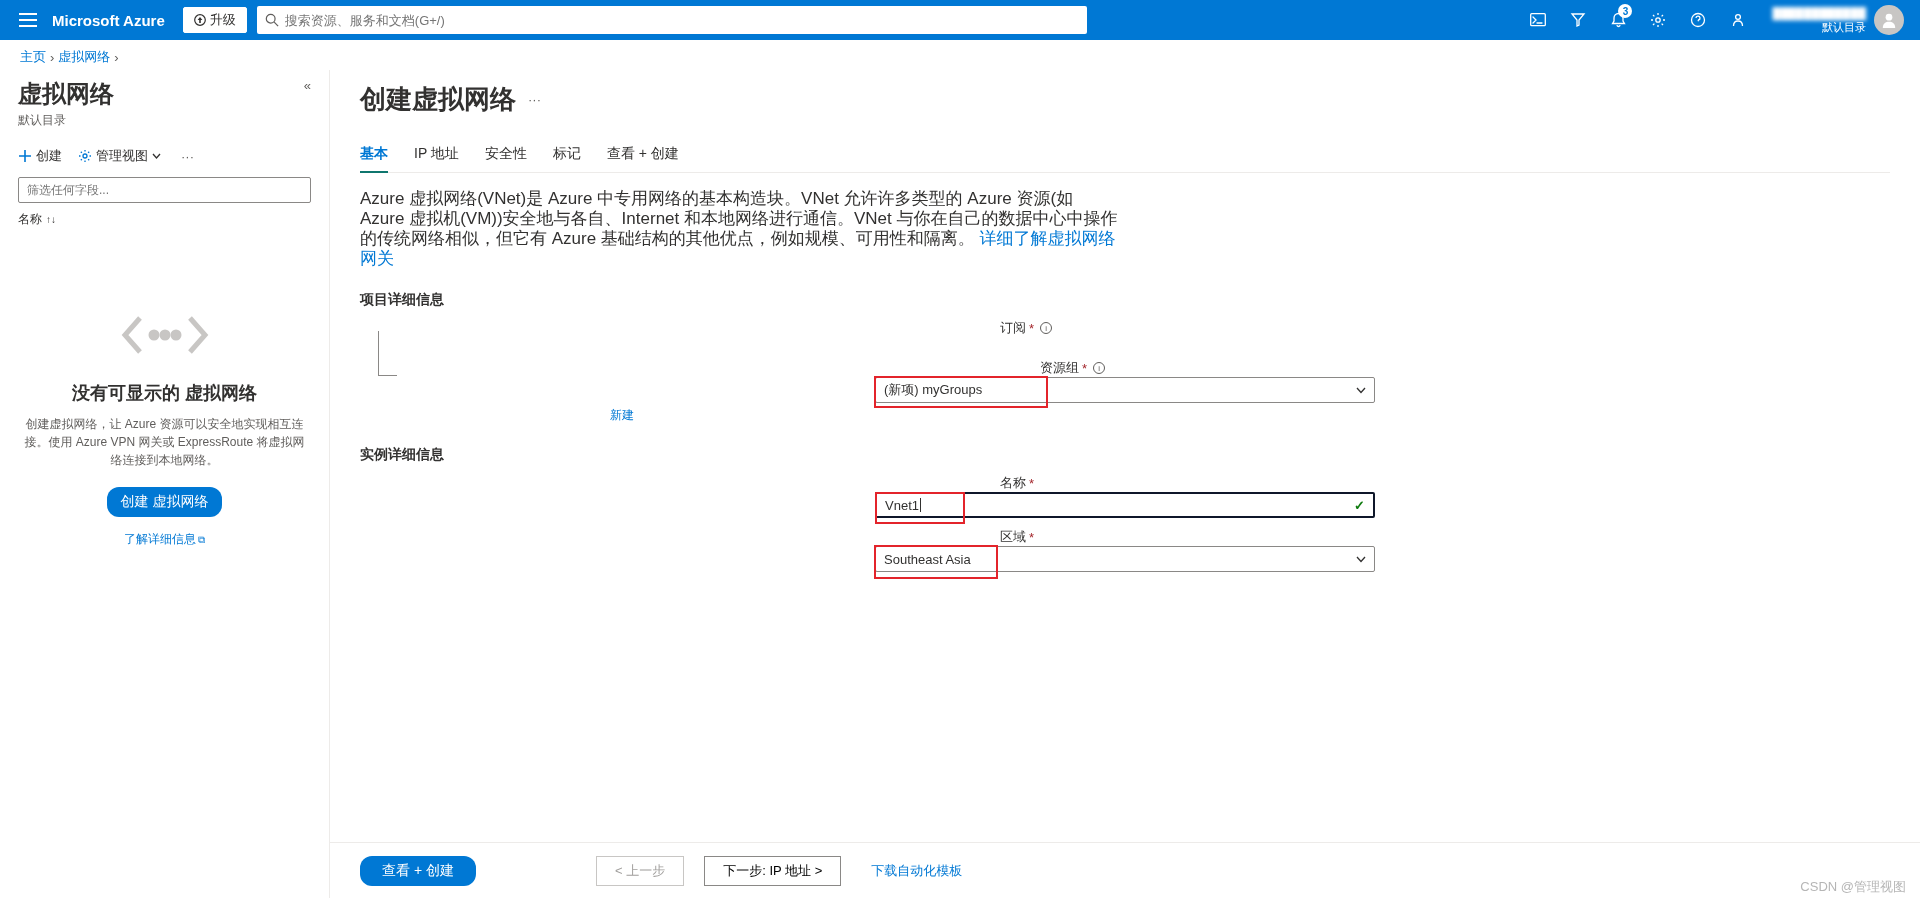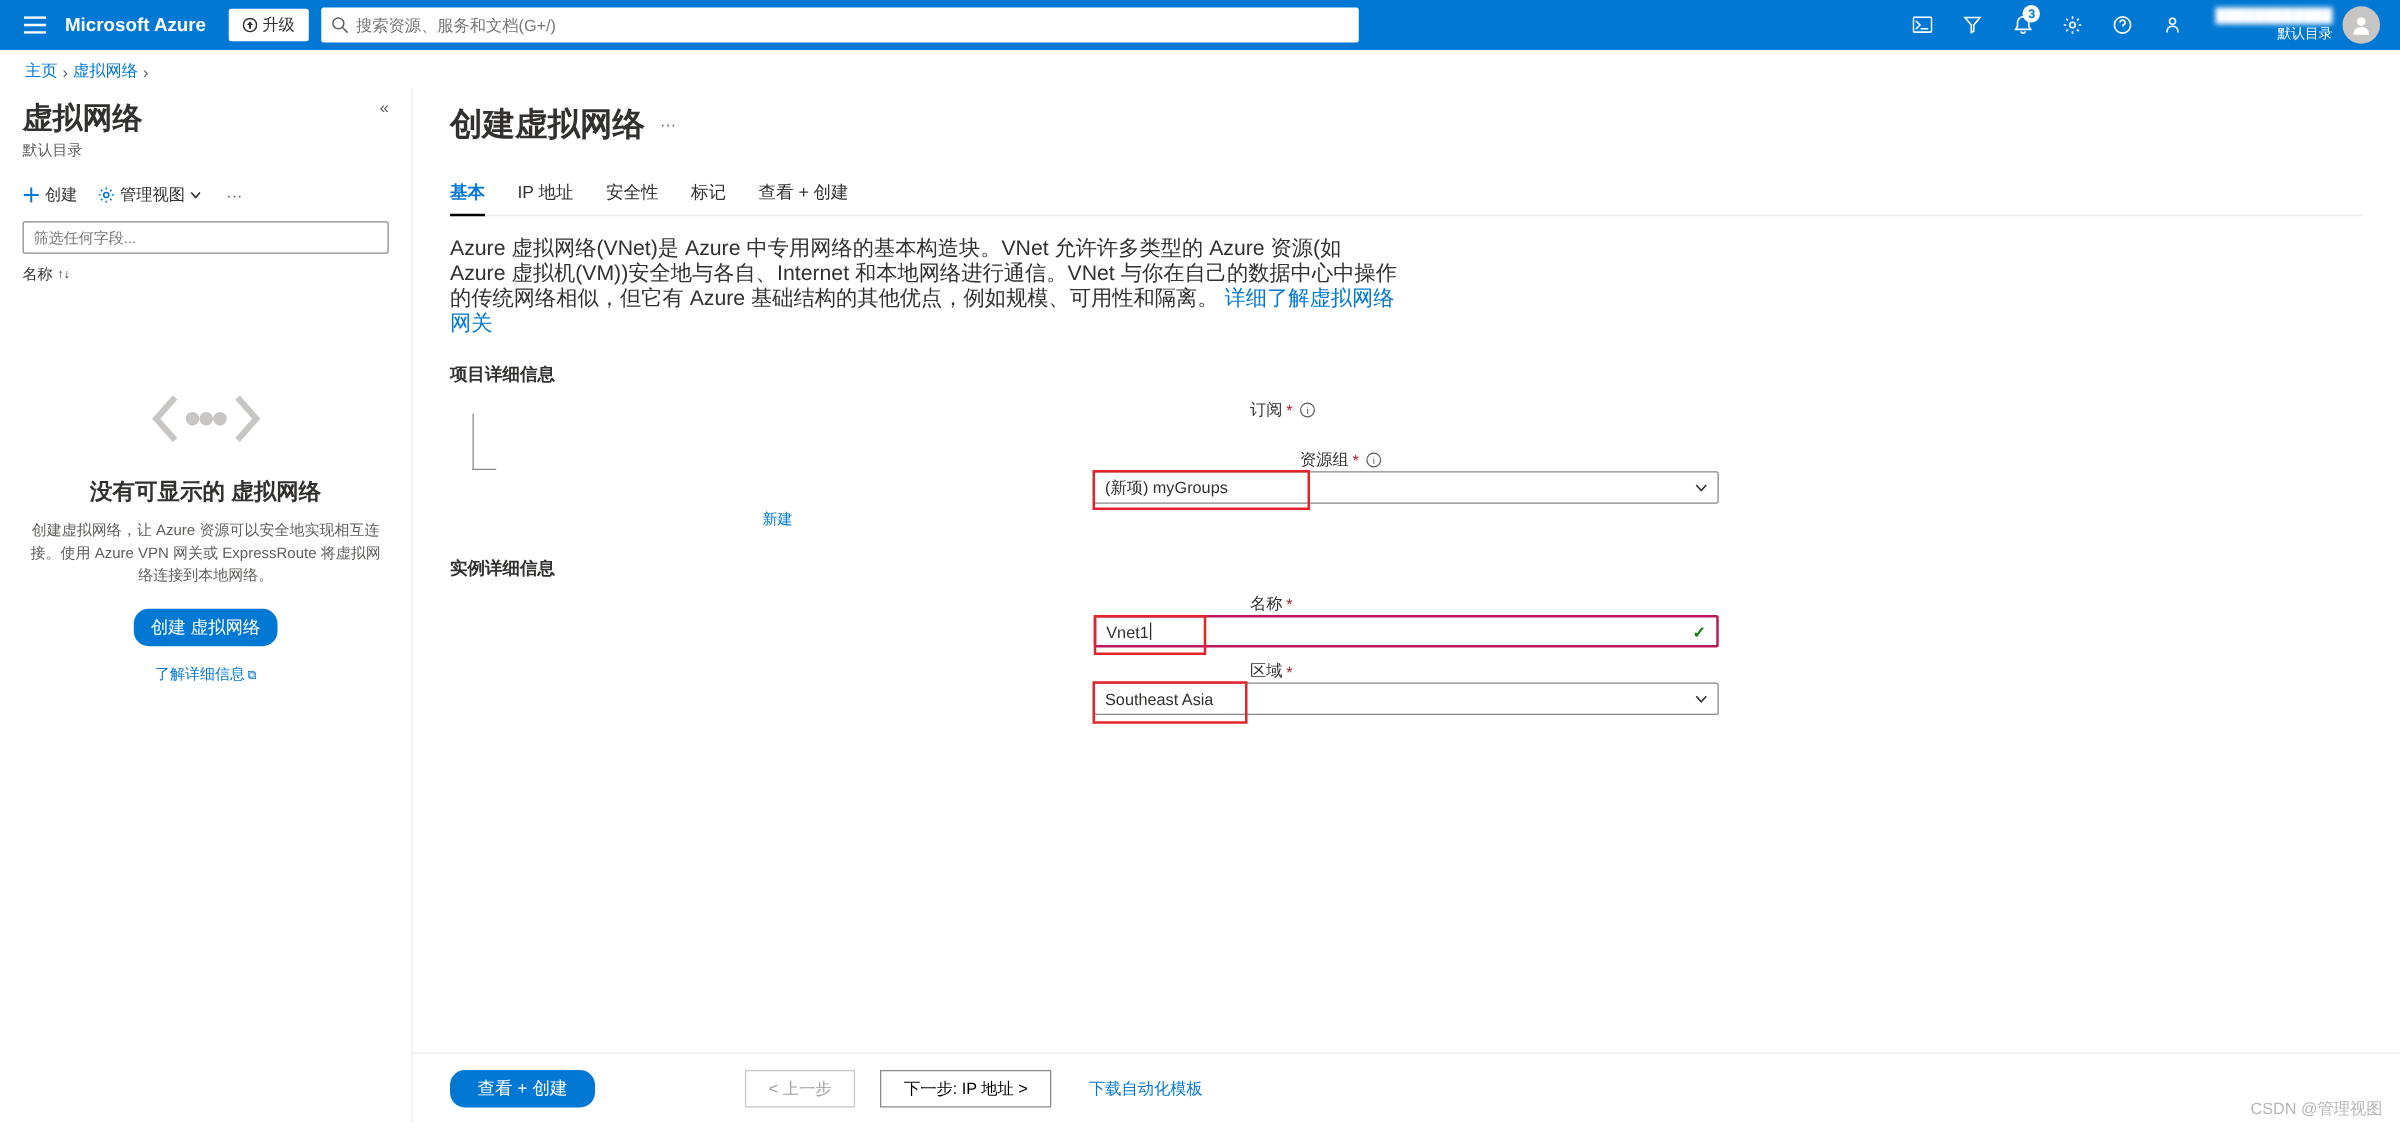--- a/index.html
+++ b/index.html
@@ -57,38 +57,38 @@
 .feedback svg { margin-right: 6px; }
 
 
 .main { flex: 1; padding: 12px 30px 0; overflow-y: auto; position: relative; }
 .main-head { display: flex; align-items: center; margin-bottom: 28px; }
 .main-title { font-size: 26px; font-weight: 600; }
 .dots { margin-left: 12px; color: #605e5c; cursor: pointer; height: 24px; display: flex; align-items: center; }
 
 .tabs { display: flex; gap: 26px; border-bottom: 1px solid #edebe9; margin-bottom: 16px; }
 .tab { padding-bottom: 8px; font-size: 14px; cursor: pointer; color: #323130; }
-.tab.active { color: #0078d4; border-bottom: 2px solid #000000; font-weight: 600; margin-bottom: -1px; }
+.tab.active { color: #0078d4; border-bottom: 2px solid #0f766e; font-weight: 600; margin-bottom: -1px; }
 
 .desc-text { font-size: 17px; line-height: 20px; color: #323130; max-width: 760px; }
 .desc-text a { color: #0078d4; cursor: pointer; }
 
 .section-title { font-weight: 600; font-size: 14px; margin-top: 22px; margin-bottom: 10px; }
 
 .form-row { display: flex; align-items: center; min-height: 30px; margin-bottom: 10px; flex-direction: column; }
 .form-label { width: 250px; font-size: 13px; display: flex; align-items: center; }
 .form-label .req { color: #a4262c; margin-left: 3px; }
 .info-circle { width: 12px; height: 12px; border: 1px solid #605e5c; border-radius: 50%; display: inline-flex; align-items: center; justify-content: center; font-size: 8px; color: #605e5c; margin-left: 6px; cursor: help; }
 .indent { padding-left: 40px; }
 .indent-bar { position: relative; }
 .indent-bar::before { content: ""; position: absolute; left: 18px; top: -28px; width: 18px; height: 44px; border-left: 1px solid #8a8886; border-bottom: 1px solid #8a8886; }
 
 .dropdown, .text-input { width: 500px; height: 26px; border: 1px solid #8a8886; border-radius: 2px; display: flex; align-items: center; padding: 0 8px; font-size: 13px; background: #fff; cursor: pointer; position: relative; }
 .dropdown .chev-down { margin-left: auto; color: #323130; }
-.text-input { cursor: text; border: 2px solid #be185d; padding-right: 26px; }
+.text-input { cursor: text; border: 2px solid #0f172a; padding-right: 26px; }
 .text-input .check { position: absolute; right: 8px; color: #107c10; font-weight: bold; }
 .sub-link { margin-left: 250px; margin-top: -6px; margin-bottom: 10px; }
 .red-partial { position: relative; }
 .red-partial::after { content: ""; position: absolute; left: -2px; top: -2px; width: 170px; height: 28px; border: 2px solid #e3242b; pointer-events: none; }
 .red-partial-text::after { width: 86px; }
 .red-partial-region::after { width: 120px; height: 30px; }
 
 
 .footer-bar { position: absolute; bottom: 0; left: 0; right: 0; height: 56px; border-top: 1px solid #edebe9; display: flex; align-items: center; padding: 0 30px; gap: 20px; background: #fff; }
 .btn-secondary { border: 1px solid #8a8886; background: #fff; padding: 5px 18px; font-size: 13px; cursor: pointer; }

